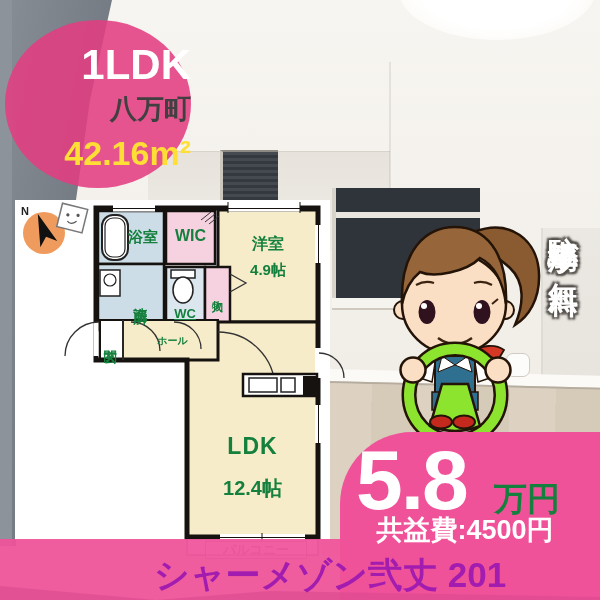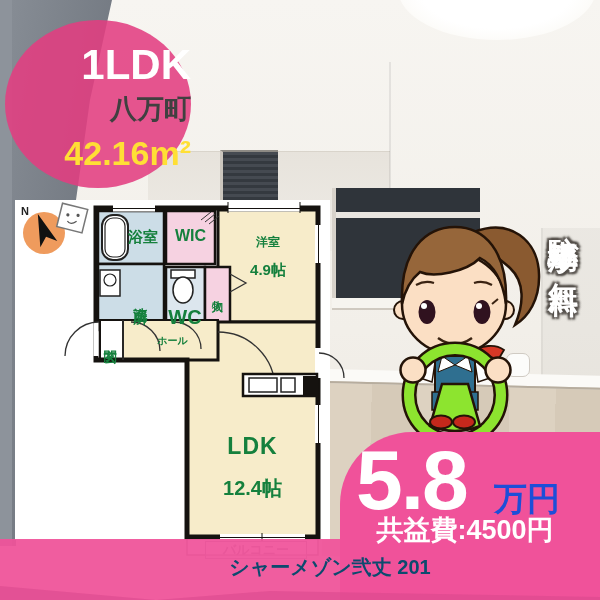--- a/index.html
+++ b/index.html
@@ -31,24 +31,24 @@
     clip-path:polygon(0px 0px,112px 0px,90px 100px,76px 200px,30px 325px,16px 365px,16px 546px,0px 546px);}
   .dark-wall-edge{left:0;top:0;width:12px;height:546px;background:#8d939b;}
 
   
   .plan{left:15px;top:200px;width:315px;height:340px;background:#ffffff;z-index:2;}
   .plan svg{left:0;top:0;overflow:visible;}
   .plan-label{color:#15803d;font-weight:bold;text-align:center;line-height:1.05;white-space:nowrap;}
   .vtext{writing-mode:vertical-rl;text-orientation:upright;letter-spacing:1px;}
   .lbl-bath{left:100px;top:29px;width:56px;font-size:15px;}
   .lbl-wic{left:151px;top:28px;width:49px;font-size:16px;}
-  .lbl-west{left:211px;top:36px;width:84px;font-size:12px;}
+  .lbl-west{left:211px;top:36px;width:84px;font-size:16px;}
   .lbl-west-size{left:211px;top:62px;width:84px;font-size:15px;}
   .lbl-wash{left:118px;top:67px;font-size:14px;height:62px;}
-  .lbl-wc{left:150px;top:107px;width:40px;font-size:20px;}
+  .lbl-wc{left:150px;top:107px;width:40px;font-size:13px;text-decoration:underline;}
   .lbl-storage{left:196px;top:72px;font-size:11px;height:40px;}
   .lbl-entrance{left:88px;top:122px;font-size:13px;height:36px;}
   .lbl-hall{left:130px;top:136px;width:55px;font-size:10px;}
   .lbl-ldk{left:190px;top:234px;width:95px;font-size:23px;letter-spacing:1px;}
   .lbl-ldk-size{left:185px;top:278px;width:105px;font-size:20px;}
   .lbl-balcony{left:190px;top:341px;width:102px;font-size:13px;font-weight:bold;
     color:#8f8f97;border:1.5px solid #a0a0a8;background:rgba(255,255,255,0.25);padding:1px 4px;}
 
   
   .girl{left:378px;top:212px;width:167px;height:230px;z-index:3;}
@@ -64,23 +64,23 @@
     writing-mode:vertical-rl;text-orientation:upright;
     font-size:30px;font-weight:bold;color:#ffffff;letter-spacing:3px;line-height:1.1;
     text-shadow:2px 2px 2px #55504b,-2px -2px 2px #55504b,2px -2px 2px #55504b,-2px 2px 2px #55504b,0 0 4px #55504b;}
 
   .price-panel{left:340px;top:432px;width:260px;height:168px;background:#f0529a;
     border-top-left-radius:72px;z-index:5;}
   .bottom-bar{left:0;top:539px;width:600px;height:61px;background:rgba(240,82,154,0.93);z-index:5;}
   .bar-accent{left:0;top:580px;width:600px;height:20px;background:#d8478c;opacity:0.55;z-index:5;
     clip-path:polygon(0 30%,26% 100%,45% 55%,100% 85%,100% 100%,0 100%);}
   .rent-value{left:356px;top:438px;font-size:84px;font-weight:bold;color:#fff;line-height:1;letter-spacing:-2px;z-index:6;}
-  .rent-unit{left:494px;top:482px;font-size:33px;font-weight:bold;color:#1d4ed8;line-height:1;z-index:6;}
+  .rent-unit{left:494px;top:482px;font-size:33px;font-weight:bold;color:#15803d;line-height:1;z-index:6;}
   .common-fee{left:350px;top:517px;width:230px;text-align:center;font-size:27px;font-weight:bold;color:#fff;line-height:1;z-index:6;}
-  .building-name{left:60px;top:557px;width:540px;text-align:center;font-size:20px;font-weight:bold;color:#0c4a6e;line-height:1;z-index:6;}
+  .building-name{left:60px;top:557px;width:540px;text-align:center;font-size:35px;font-weight:bold;color:#a21caf;line-height:1;z-index:6;}
 </style>
 </head>
 <body>
 
 <div id="stage">
 
   <div class="photo-base"></div>
   <div class="ceiling-light"></div>
   <div class="far-wall"></div>
   <div class="doorway"></div>

